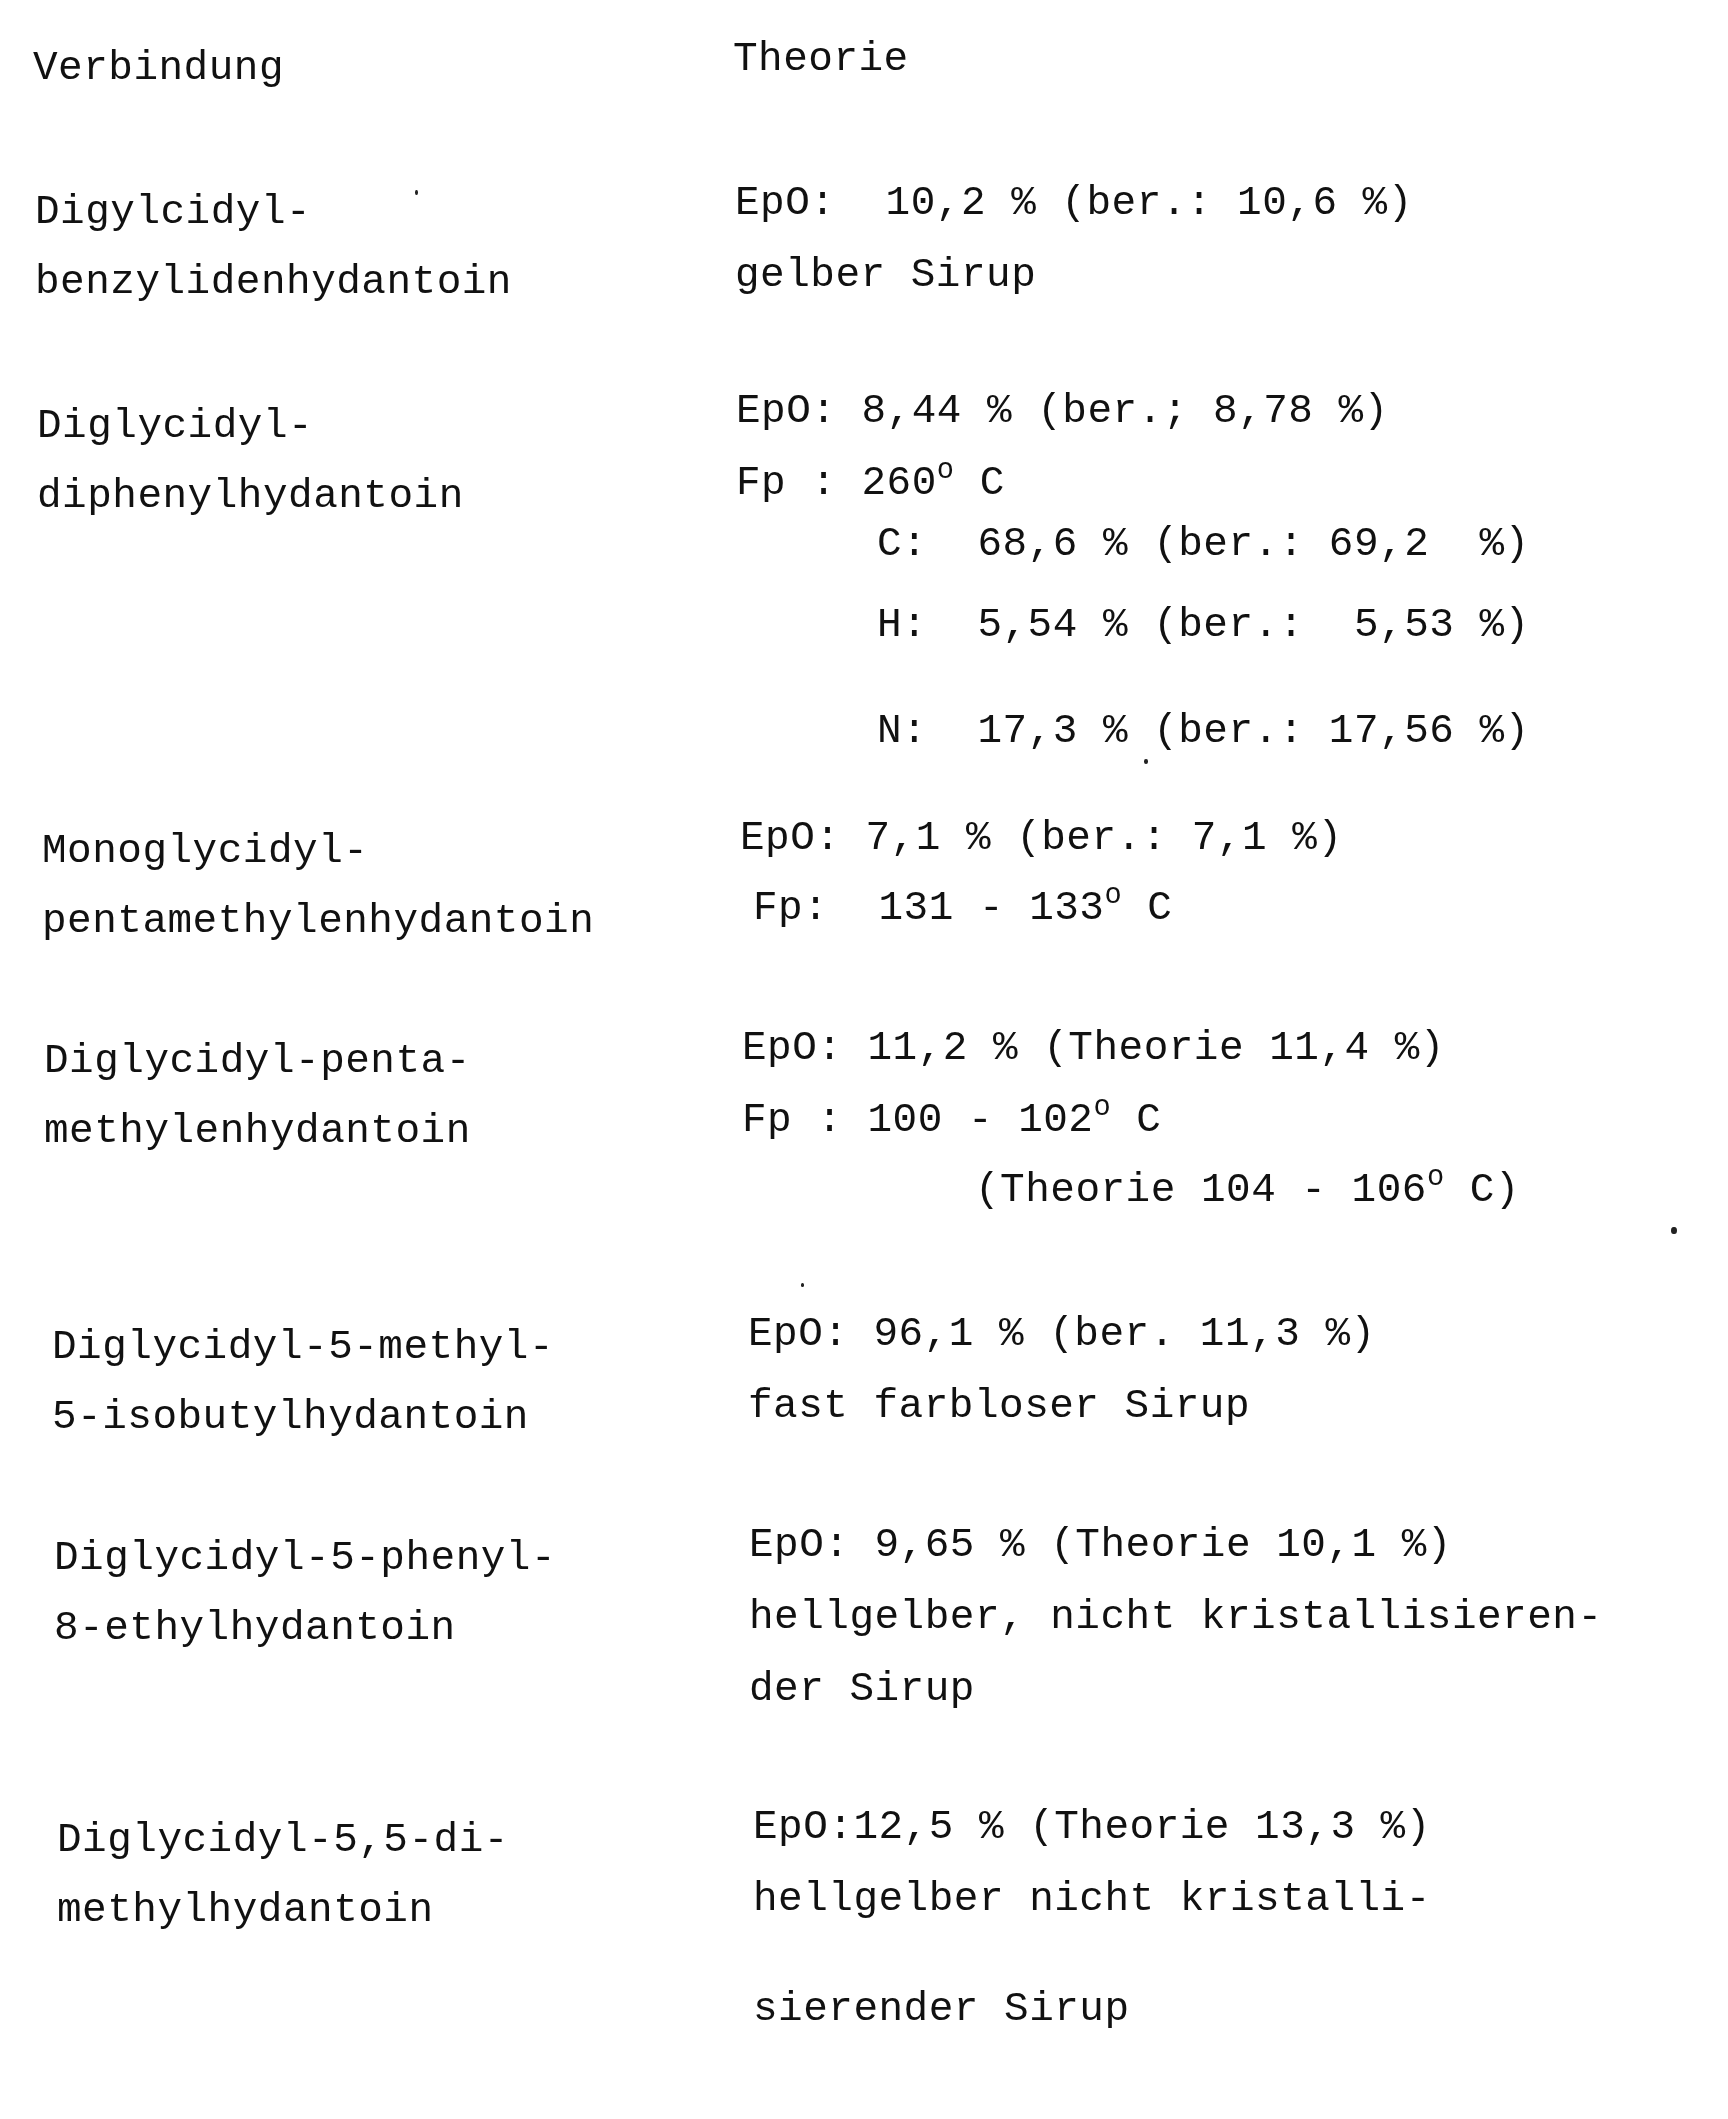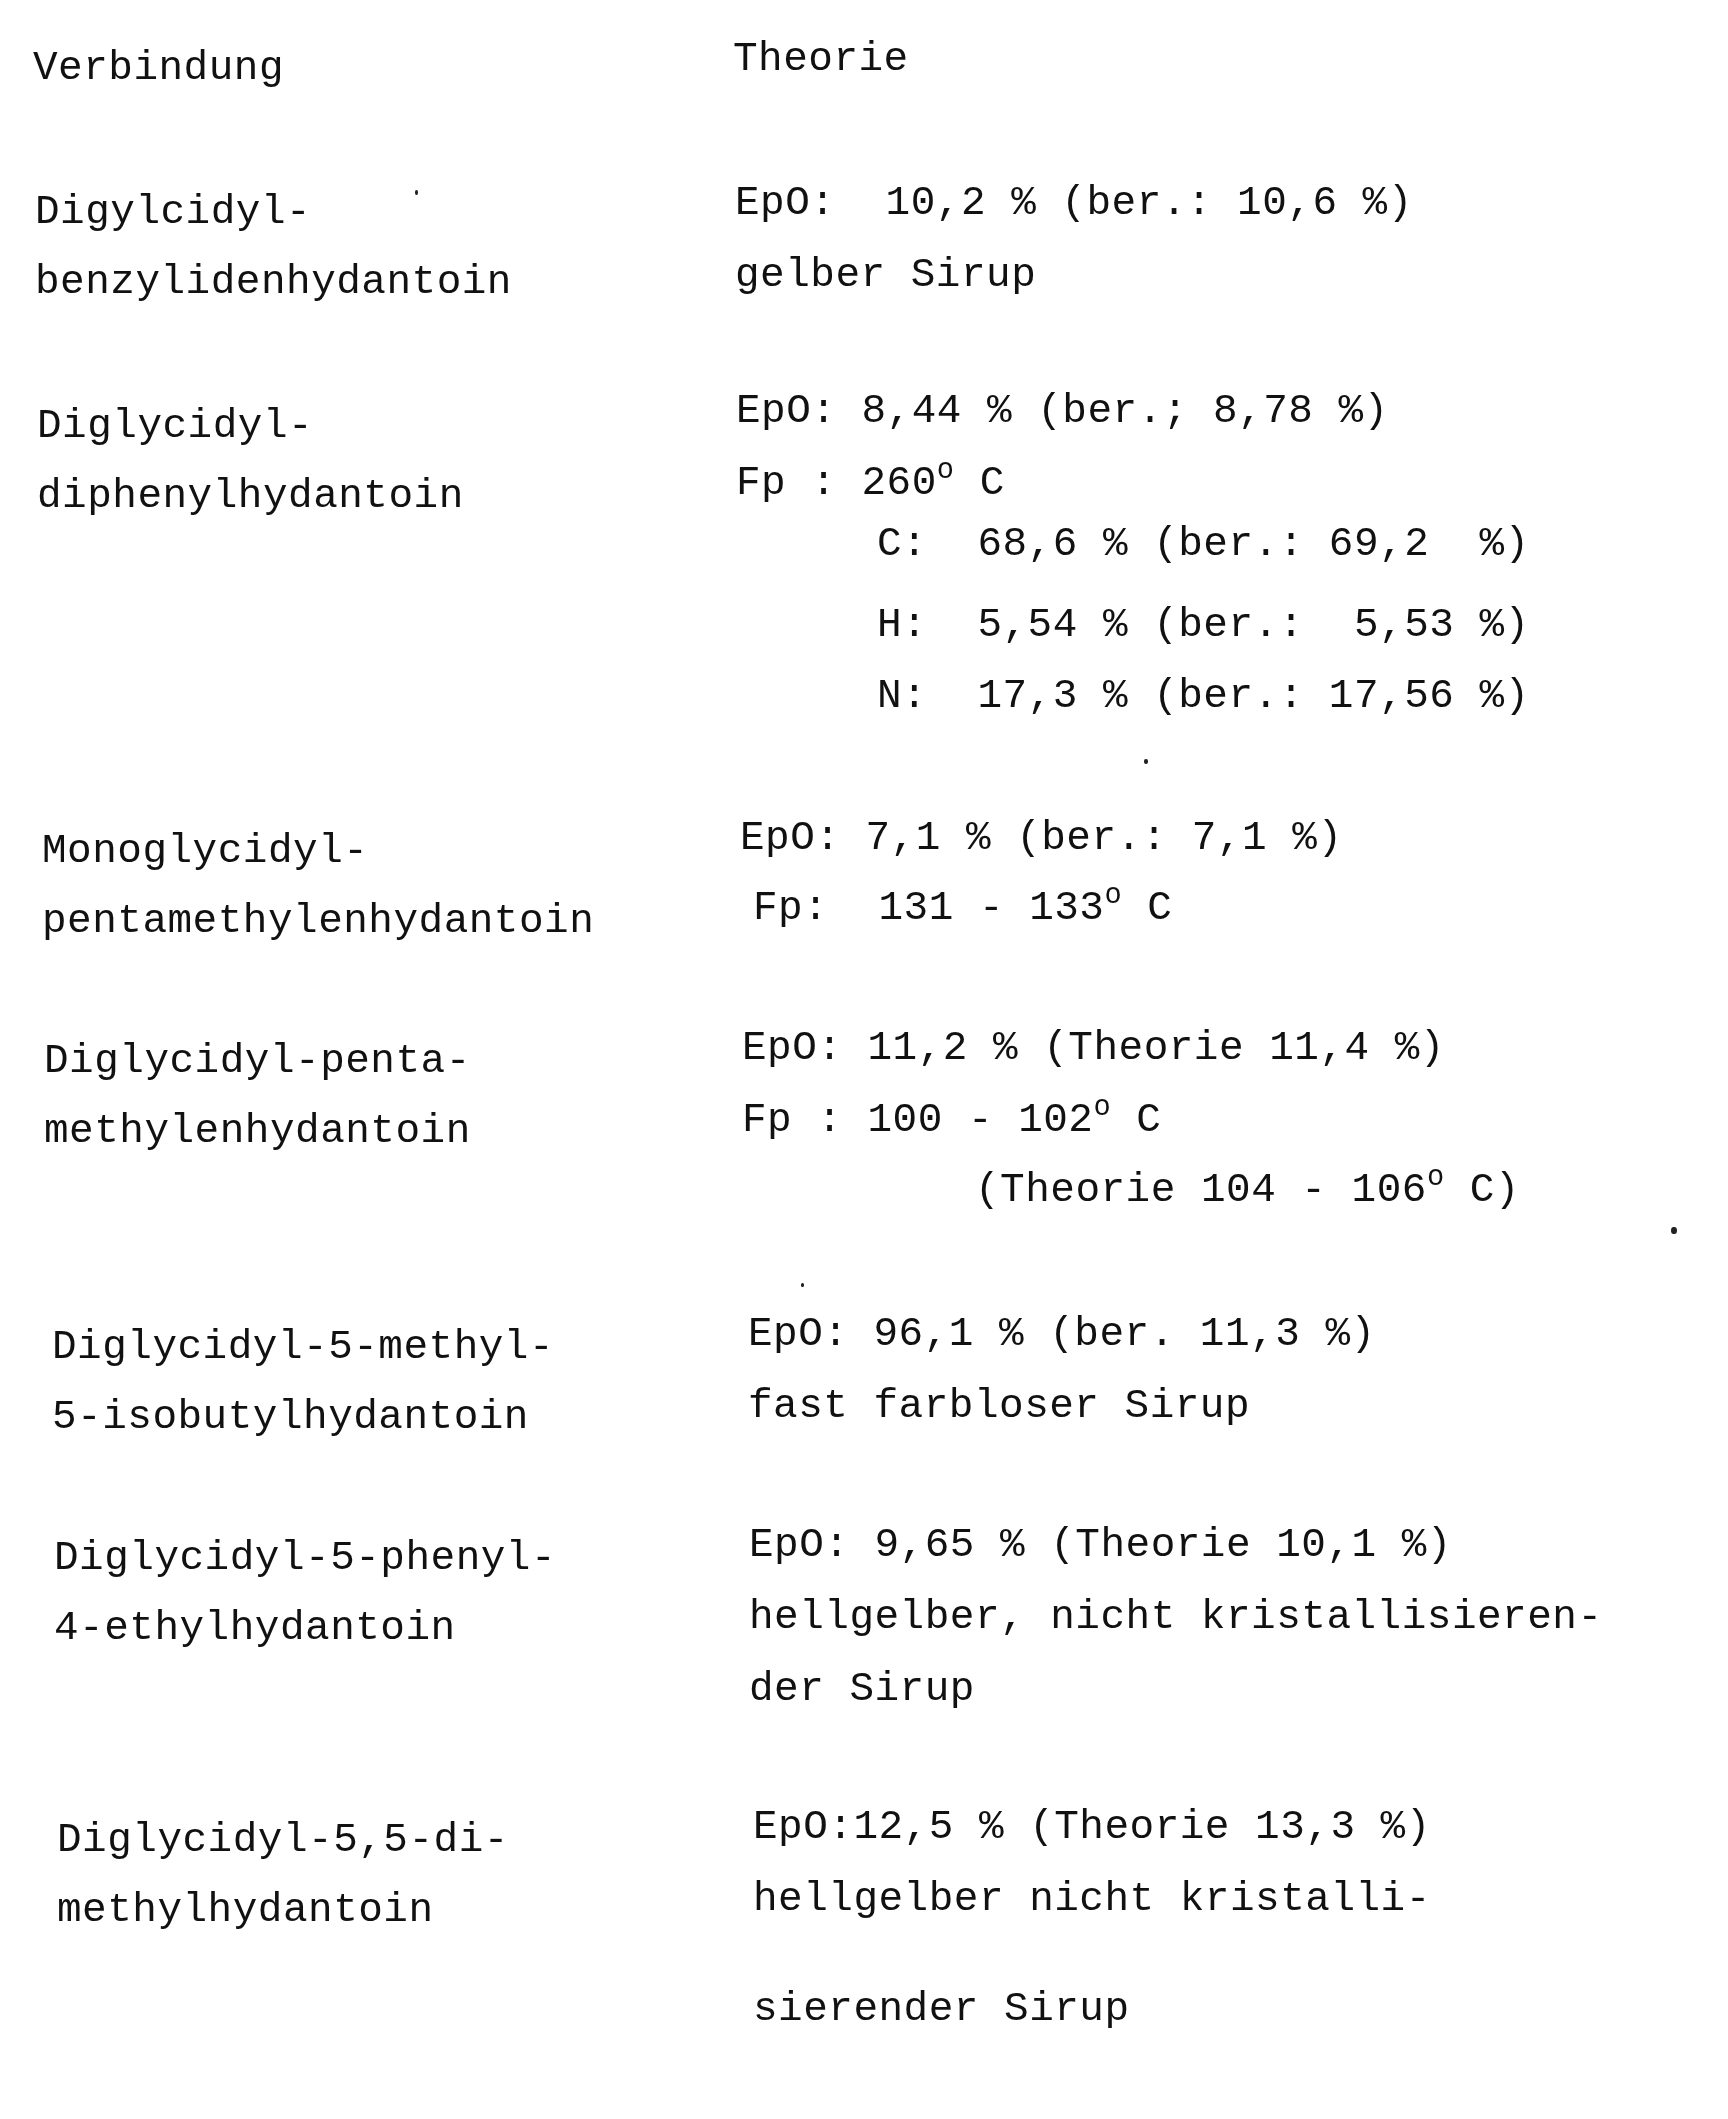--- a/index.html
+++ b/index.html
@@ -20,40 +20,40 @@
   <div class="t" style="left:35px;top:262px;">benzylidenhydantoin</div>
   <div class="t" style="left:735px;top:183px;text-align:right;">EpO:  10,2 % (ber.: 10,6 %)</div>
   <div class="t" style="left:735px;top:255px;">gelber Sirup</div>
 
   <div class="t" style="left:37px;top:406px;">Diglycidyl-</div>
   <div class="t" style="left:37px;top:476px;">diphenylhydantoin</div>
   <div class="t" style="left:736px;top:391px;">EpO: 8,44 % (ber.; 8,78 %)</div>
   <div class="t" style="left:736px;top:463px;"><span>Fp : 260</span><sup>o</sup><span> C</span></div>
   <div class="t" style="left:877px;top:506px;margin-top:18px;">C:  68,6 % (ber.: 69,2  %)</div>
   <div class="t" style="left:877px;top:605px;">H:  5,54 % (ber.:  5,53 %)</div>
-  <div class="t" style="left:877px;top:676px;">N:  17,3 % (ber.: 17,56 %)</div>
+  <div class="t" style="left:877px;top:711px;">N:  17,3 % (ber.: 17,56 %)</div>
 
   <div class="t" style="left:42px;top:831px;">Monoglycidyl-</div>
   <div class="t" style="left:42px;top:901px;">pentamethylenhydantoin</div>
   <div class="t" style="left:740px;top:818px;">EpO: 7,1 % (ber.: 7,1 %)</div>
   <div class="t" style="left:740px;top:888px;margin-left:13px;"><span>Fp:  131 - 133</span><sup>o</sup><span> C</span></div>
 
   <div class="t" style="left:44px;top:1041px;">Diglycidyl-penta-</div>
   <div class="t" style="left:44px;top:1111px;">methylenhydantoin</div>
   <div class="t" style="left:742px;top:1028px;">EpO: 11,2 % (Theorie 11,4 %)</div>
   <div class="t" style="left:742px;top:1100px;"><span>Fp : 100 - 102</span><sup>o</sup><span> C</span></div>
   <div class="t" style="left:975px;top:1170px;"><span>(Theorie 104 - 106</span><sup>o</sup><span> C)</span></div>
 
   <div class="t" style="left:52px;top:1327px;">Diglycidyl-5-methyl-</div>
   <div class="t" style="left:52px;top:1397px;">5-isobutylhydantoin</div>
   <div class="t" style="left:748px;top:1314px;">EpO: 96,1 % (ber. 11,3 %)</div>
   <div class="t" style="left:748px;top:1386px;">fast farbloser Sirup</div>
 
   <div class="t" style="left:54px;top:1538px;">Diglycidyl-5-phenyl-</div>
-  <div class="t" style="left:54px;top:1608px;">4-ethylhydantoin</div>
+  <div class="t" style="left:54px;top:1608px;">8-ethylhydantoin</div>
   <div class="t" style="left:749px;top:1525px;">EpO: 9,65 % (Theorie 10,1 %)</div>
   <div class="t" style="left:749px;top:1597px;">hellgelber, nicht kristallisieren-</div>
   <div class="t" style="left:749px;top:1669px;">der Sirup</div>
 
   <div class="t" style="left:57px;top:1820px;">Diglycidyl-5,5-di-</div>
   <div class="t" style="left:57px;top:1890px;">methylhydantoin</div>
   <div class="t" style="left:753px;top:1807px;">EpO:12,5 % (Theorie 13,3 %)</div>
   <div class="t" style="left:753px;top:1879px;">hellgelber nicht kristalli-</div>
   <div class="t" style="left:753px;top:1989px;">sierender Sirup</div>
 

